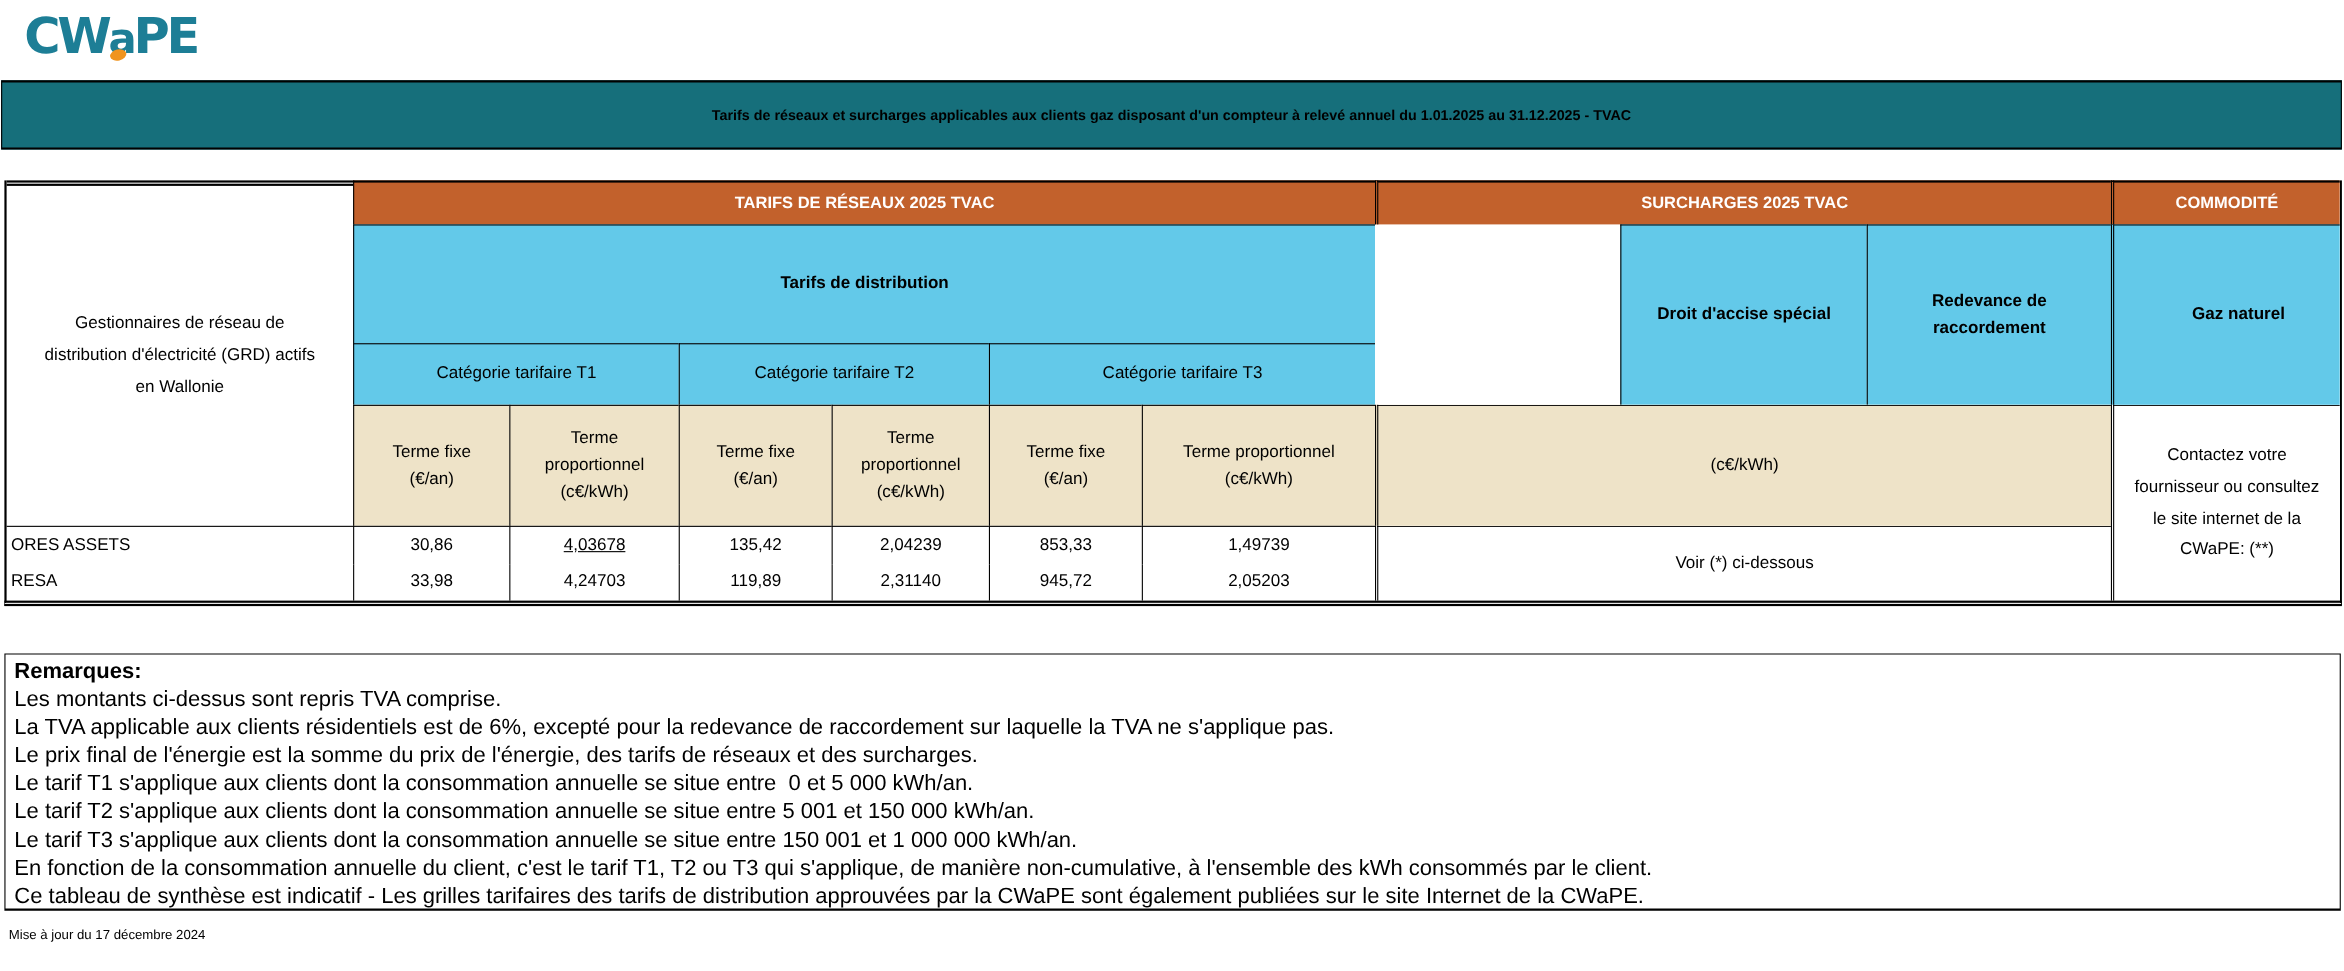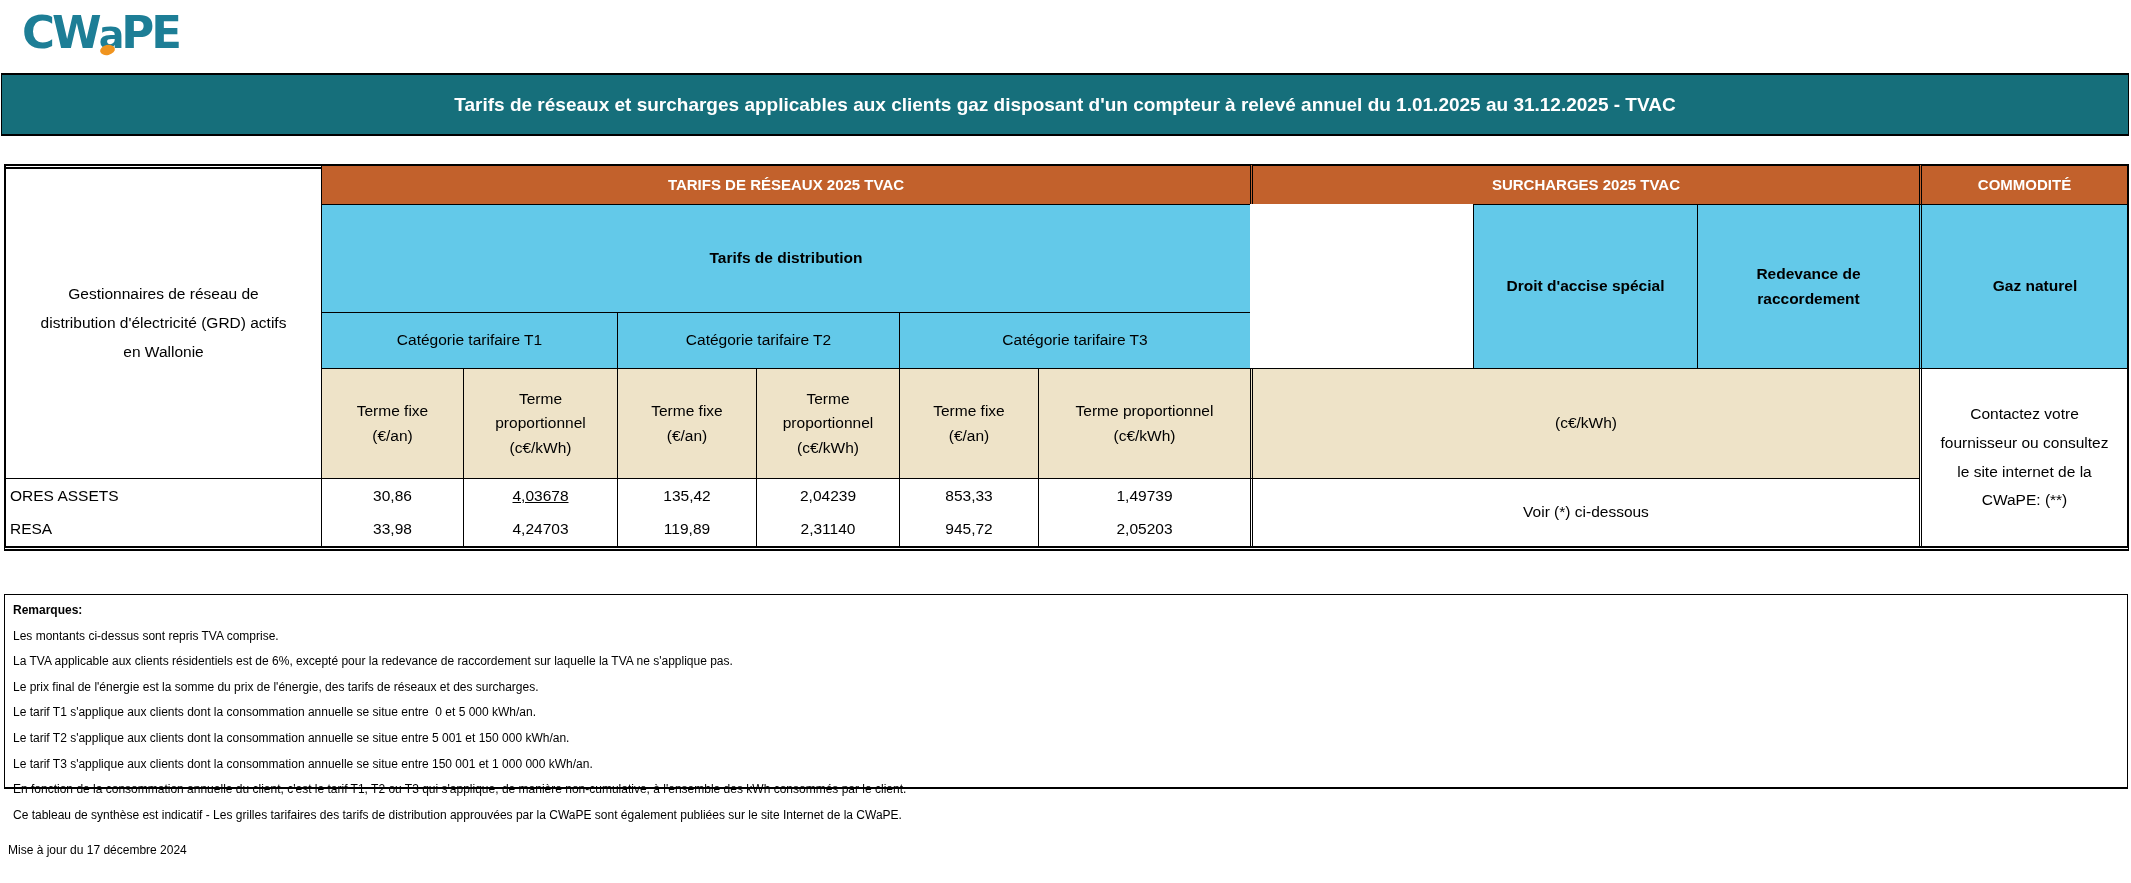--- a/index.html
+++ b/index.html
@@ -20,21 +20,21 @@
         font-weight:bold;font-size:45px;letter-spacing:-3px;color:var(--logo-teal);line-height:50px;}
   .logo .lt{display:inline-block;}
   .logo .lt.small{font-size:38px;position:relative;}
   .logo .dot{position:absolute;left:1px;bottom:5px;width:15px;height:10px;
              background:var(--logo-orange);border-radius:50%;transform:rotate(-12deg);}
 
   
   .banner{position:absolute;left:1px;top:73px;width:2128px;height:63px;background:var(--teal);
           border:1px solid #000;border-top:2px solid #000;border-bottom:2px solid #000;
           display:flex;align-items:center;justify-content:center;}
-  .banner .t{color:#ffffff;font-weight:bold;font-size:19px;}
+  .banner .t{color:#000000;font-weight:bold;font-size:13px;}
 
   
   .tbl{position:absolute;left:4px;top:164px;display:grid;
        grid-template-columns:315px 142px 154px 139px 143px 139px 212px 223px 224px 222px 208px;
        grid-template-rows:40px 108px 56px 110px 35px 33px;
        border-left:2px solid #000;border-right:2px solid #000;border-bottom:5px double #000;
        background:#fff;}
   .cell{border-left:1px solid #000;border-top:1px solid #000;
         display:flex;align-items:center;justify-content:center;
         text-align:center;font-size:15.5px;line-height:1.55;padding:1px 3px;}
@@ -45,23 +45,23 @@
   .cell.dbl-l{border-left:3px double #000;}
   .cell.orange{background:var(--orange);color:#fff;font-weight:bold;font-size:15px;}
   .cell.blue{background:var(--blue);}
   .cell.bold{font-weight:bold;}
   .cell.beige{background:var(--beige);}
   .cell.pre{white-space:pre-line;}
   .cell.namecell{justify-content:flex-start;text-align:center;padding-left:4px;}
   .cell.tall{line-height:1.85;}
 
   
-  .remarks{position:absolute;left:4px;top:594px;width:2124px;height:195px;
+  .remarks{position:absolute;left:4px;top:594px;width:2124px;height:234px;
            border:1px solid #000;border-bottom:2px solid #000;
-           padding:3px 8px;font-size:12px;line-height:25.6px;}
+           padding:3px 8px;font-size:20px;line-height:25.6px;}
   .remarks .ttl{font-weight:bold;}
   .remarks .ln{white-space:pre-wrap;}
 
   .footer{position:absolute;left:8px;top:843px;font-size:12px;}
 </style>
 </head>
 <body>
 
 <div class="page">
 

